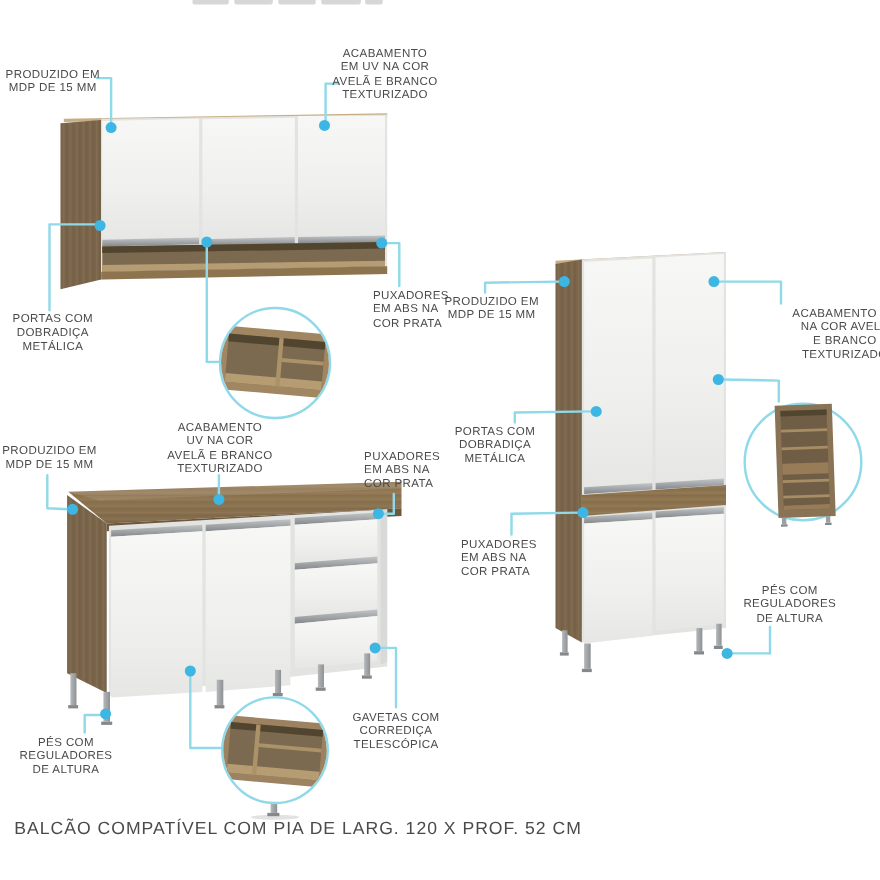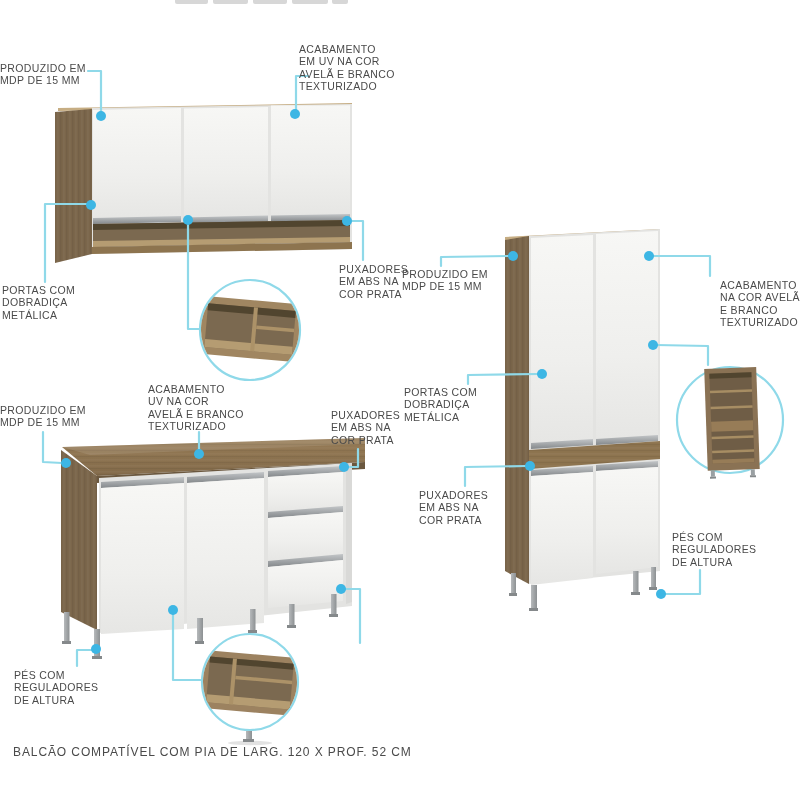--- a/index.html
+++ b/index.html
@@ -1,27 +1,27 @@
 <!DOCTYPE html>
 <html style="--accent-dot: #3db6e4; --leader-line: #8fd9e9; --wood: #8d744f; --wood-dark: #7b664b; --wood-edge: #6b583f; --wood-light: #b59c72; --door-white: #f2f2f0; --handle-silver: #a4a8ab; --leg-silver: #a9acae; --text: #4a4a4a;"><head>
 <meta charset="utf-8">
 <style>
   html,body{margin:0;padding:0;background:#ffffff;}
   body{width:800px;height:800px;overflow:hidden;font-family:"Liberation Sans",sans-serif;}
   .canvas{position:relative;width:800px;height:800px;background:#fff;}
   .art{position:absolute;left:0;top:0;}
   .callout{
-    position:absolute;white-space:pre-line;
+    position:absolute;white-space:pre-line;text-align:center;
     font-size:10.5px;line-height:1.18;letter-spacing:.35px;
     color:var(--text,#4a4a4a);font-weight:400;
   }
   .callout.left{text-align:left;}
   .caption{
     position:absolute;white-space:nowrap;text-align:left;
-    font-size:12px;letter-spacing:.9px;color:var(--text,#4a4a4a);
+    font-size:16px;letter-spacing:.9px;color:var(--text,#4a4a4a);
   }
   .crop-seg{position:absolute;top:0;height:4px;background:#d7d7d7;border-radius:0 0 2px 2px;}
   
   .wood{fill:var(--wood,#8d744f);}
   .wood-dark{fill:var(--wood-dark,#7b664b);}
   .wood-edge{fill:var(--wood-edge,#6b583f);}
   .wood-light{fill:var(--wood-light,#b59c72);}
   .wood-top-strip{fill:#c6ad83;}
   .backing{fill:#e3e3e1;}
   .door{fill:url(#doorGrad);}
@@ -276,20 +276,23 @@
   <div class="callout" style="left:148px;top:383px;width:104px;">ACABAMENTO
 UV NA COR
 AVELÃ E BRANCO
 TEXTURIZADO</div>
   <div class="callout left" style="left:331px;top:409px;width:64px;">PUXADORES
 EM ABS NA
 COR PRATA</div>
   <div class="callout" style="left:14px;top:669px;width:92px;">PÉS COM
 REGULADORES
 DE ALTURA</div>
+  <div class="callout" style="left:312px;top:646px;width:96px;">GAVETAS COM
+CORREDIÇA
+TELESCÓPICA</div>
 
   <div class="callout" style="left:402px;top:268px;width:90px;">PRODUZIDO EM
 MDP DE 15 MM</div>
   <div class="callout" style="left:720px;top:279px;width:96px;">ACABAMENTO UV
 NA COR AVELÃ
 E BRANCO
 TEXTURIZADO</div>
   <div class="callout" style="left:404px;top:386px;width:92px;">PORTAS COM
 DOBRADIÇA
 METÁLICA</div>

